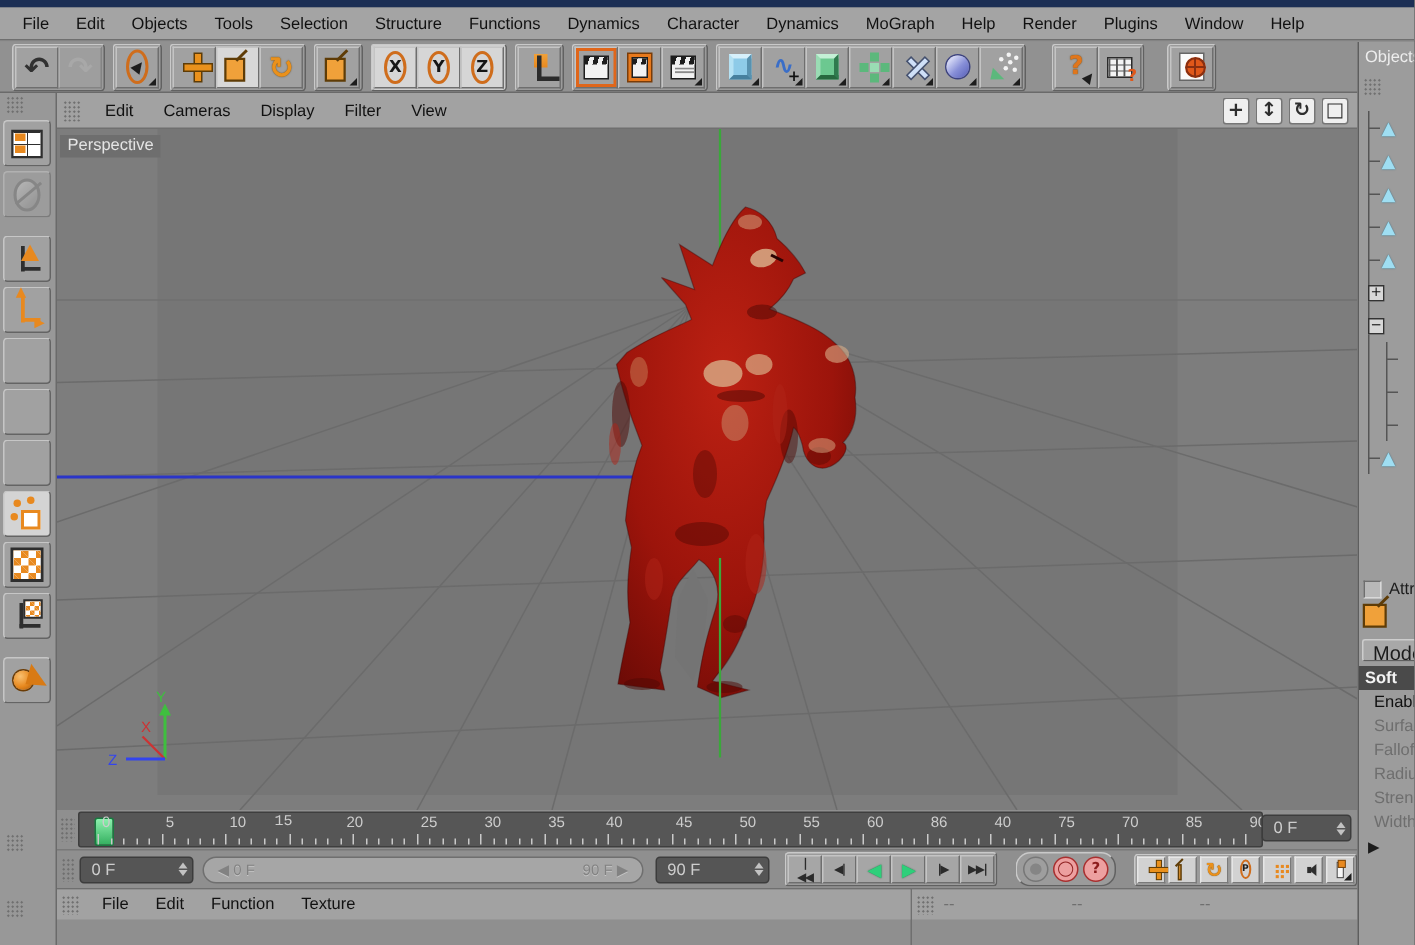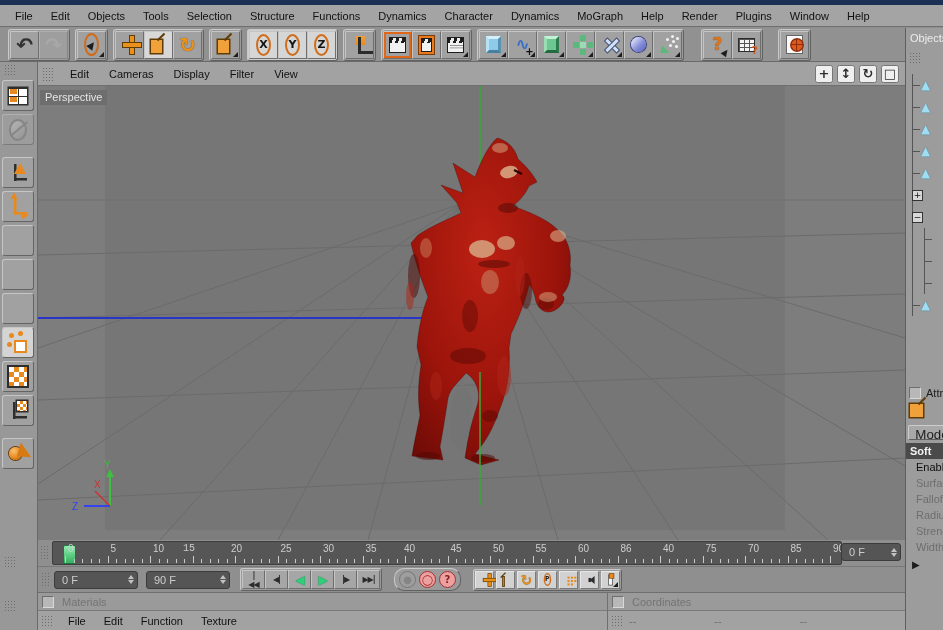--- a/index.html
+++ b/index.html
@@ -650,20 +650,24 @@
         <span class="spin"></span>
       </div>
     </div>
 
     <div class="transport">
       <span class="grip"></span>
       <div class="dark-field tr-field">
         <span>0 F</span>
         <span class="spin"></span>
       </div>
+      <div class="range">
+        <span>◀ <span>0 F</span></span>
+        <span><span>90 F</span> ▶</span>
+      </div>
       <div class="dark-field tr-field" style="margin-left:8px;">
         <span>90 F</span>
         <span class="spin"></span>
       </div>
       <div class="pbtns">
 
       <button class="pb">|◀◀</button>
           <button class="pb">◀|</button>
           <button class="pb" data-green="true">◀</button>
           <button class="pb" data-green="true">▶</button>
@@ -697,38 +701,30 @@
             <span class="icon" data-cls="tp-sound"></span>
           </button>
           <button class="tg" data-fly="true">
             <span class="icon" data-cls="tp-doc"></span>
           </button>
         </div>
     </div>
 
     <div class="bpanels">
       <div class="panel materials">
-        <div class="ptitle">
-          <span class="pcheck"></span>
-          <span>Materials</span>
-        </div>
         <div class="prow">
           <span class="grip"></span>
 
         <span class="mi">File</span>
             <span class="mi">Edit</span>
             <span class="mi">Function</span>
             <span class="mi">Texture</span>
           </div>
       </div>
       <div class="panel coords">
-        <div class="ptitle">
-          <span class="pcheck"></span>
-          <span>Coordinates</span>
-        </div>
         <div class="prow">
           <span class="grip"></span>
 
         <span class="dash">--</span>
             <span class="dash">--</span>
             <span class="dash">--</span>
           </div>
       </div>
     </div>
   </div>

